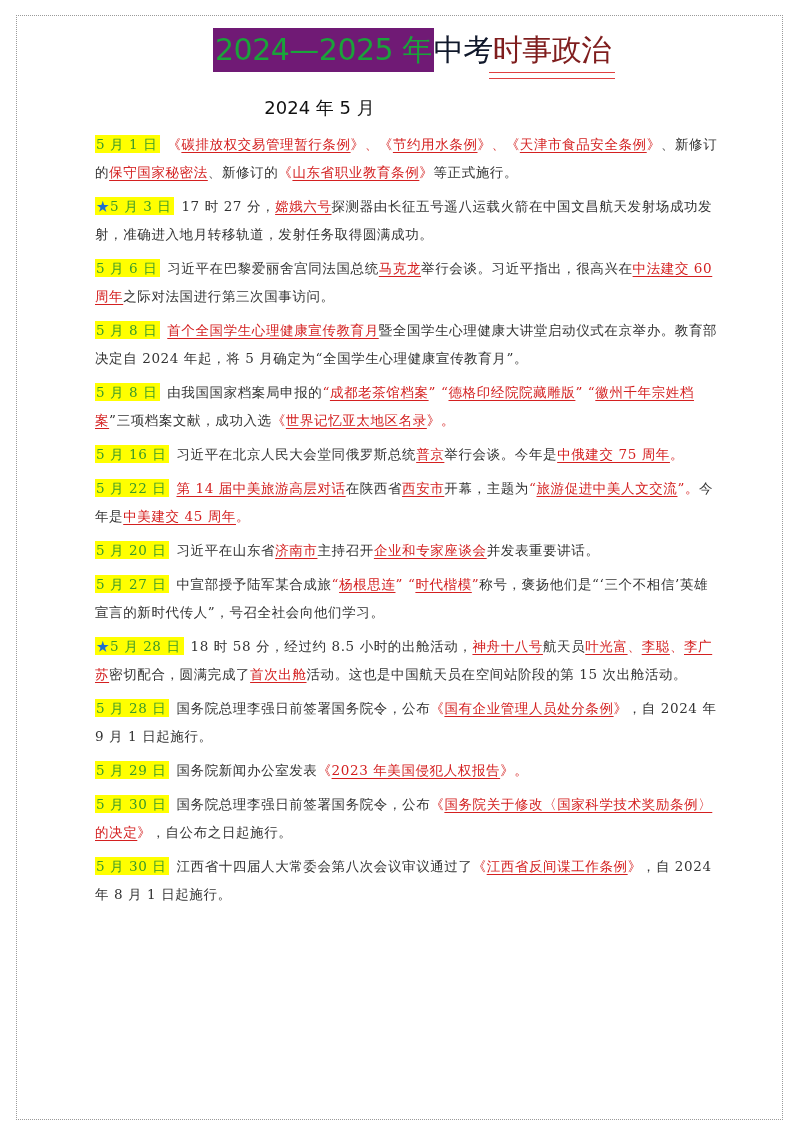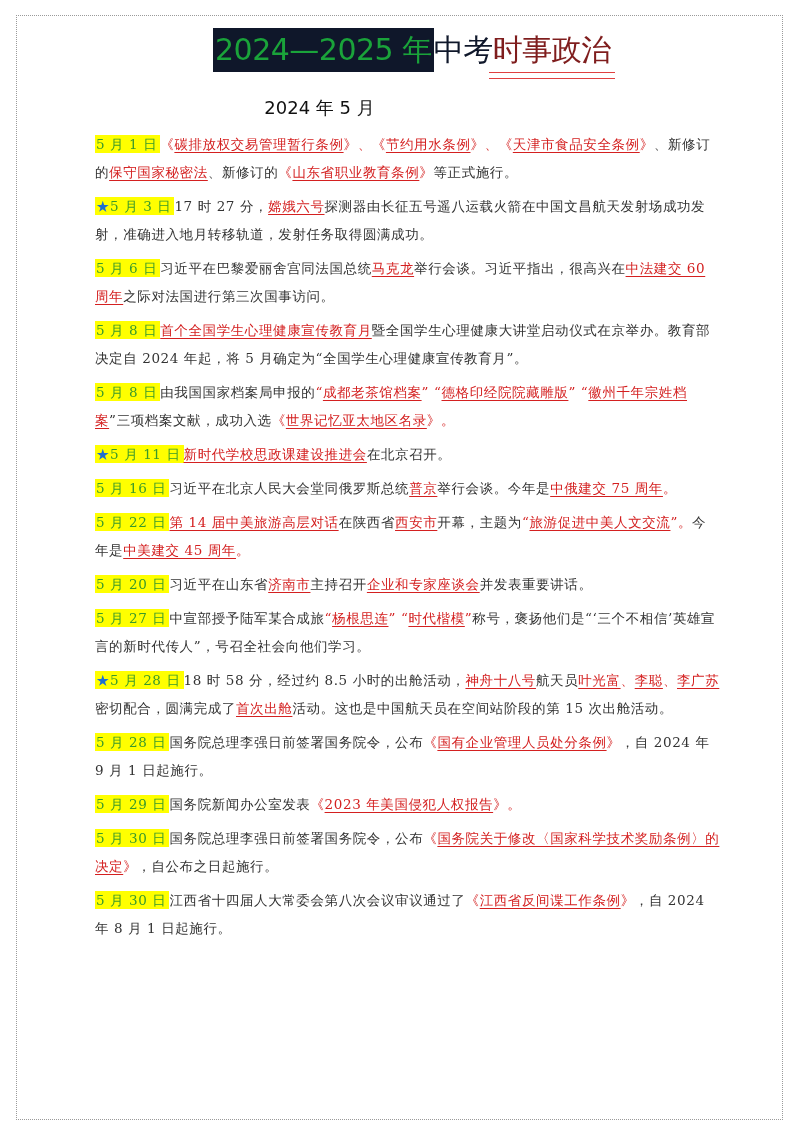--- a/index.html
+++ b/index.html
@@ -2,30 +2,30 @@
 <html><head>
 <meta charset="utf-8">
 <style>
   html, body { margin: 0; padding: 0; background: #ffffff; }
   body { width: 800px; height: 1132px; position: relative; overflow: hidden;
          font-family: "DejaVu Serif", "Liberation Serif", serif; color: #333; }
   .page-border { position: absolute; left: 16px; top: 15px; width: 767px; height: 1105px;
                  border: 1px dotted #9a9a9a; box-sizing: border-box; }
   .title { position: absolute; top: 28px; left: 213px; height: 44px; display: flex; align-items: center;
            font-family: "DejaVu Sans", "Liberation Sans", sans-serif; font-size: 30px; letter-spacing: -0.5px; white-space: nowrap; }
-  .title .hl { background: #0f172a; color: #1aa33a; padding: 0 2px; line-height: 44px; }
+  .title .hl { background: #701a75; color: #1aa33a; padding: 0 2px; line-height: 44px; }
   .title .mid { color: #0f172a; }
   .title .red { color: #7f1d1d; position: relative; }
   .title .red::after { content: ""; position: absolute; left: -4px; right: -4px; bottom: -8px; height: 5px;
                        border-top: 1.5px solid #e04040; border-bottom: 1.5px solid #e04040; }
   .month { position: absolute; top: 96px; left: 0; width: 639px; text-align: center;
            font-family: "DejaVu Sans", "Liberation Sans", sans-serif; font-size: 18px; color: #111; }
   .content { position: absolute; left: 95px; top: 130px; width: 625px; font-size: 13.5px; }
   .entry { line-height: 28px; margin-bottom: 6px; letter-spacing: 0.6px; }
-  .date { background: #ffff00; color: #3a9a2a; padding: 1px 3px 1px 1px; margin-right: 0; }
+  .date { background: #ffff00; color: #3a9a2a; padding: 1px 3px 1px 1px; margin-right: 7px; }
   .star { color: #1e6fd0; }
   .k { color: #d42020; text-decoration: underline; text-underline-offset: 3px; text-decoration-thickness: 1px; }
   .q { color: #d42020; }
 </style>
 </head>
 <body>
 
 <div class="page-border"></div>
 
 <div class="title">
@@ -35,21 +35,20 @@
 </div>
 
 <div class="month">2024 年 5 月</div>
 
 <div class="content" id="entries">
     <div class="entry"><span class="date"><span>5 月 1 日</span></span><span class="q">《</span><span class="k">碳排放权交易管理暂行条例</span><span class="q">》、《</span><span class="k">节约用水条例</span><span class="q">》、《</span><span class="k">天津市食品安全条例</span><span class="q">》</span><span>、新修订的</span><span class="k">保守国家秘密法</span><span>、新修订的</span><span class="q">《</span><span class="k">山东省职业教育条例</span><span class="q">》</span><span>等正式施行。</span></div>
     <div class="entry"><span class="date"><span class="star">★</span><span>5 月 3 日</span></span><span>17 时 27 分，</span><span class="k">嫦娥六号</span><span>探测器由长征五号遥八运载火箭在中国文昌航天发射场成功发射，准确进入地月转移轨道，发射任务取得圆满成功。</span></div>
     <div class="entry"><span class="date"><span>5 月 6 日</span></span><span>习近平在巴黎爱丽舍宫同法国总统</span><span class="k">马克龙</span><span>举行会谈。习近平指出，很高兴在</span><span class="k">中法建交 60 周年</span><span>之际对法国进行第三次国事访问。</span></div>
     <div class="entry"><span class="date"><span>5 月 8 日</span></span><span class="k">首个全国学生心理健康宣传教育月</span><span>暨全国学生心理健康大讲堂启动仪式在京举办。教育部决定自 2024 年起，将 5 月确定为“全国学生心理健康宣传教育月”。</span></div>
     <div class="entry"><span class="date"><span>5 月 8 日</span></span><span>由我国国家档案局申报的</span><span class="q">“</span><span class="k">成都老茶馆档案</span><span class="q">” “</span><span class="k">德格印经院院藏雕版</span><span class="q">” “</span><span class="k">徽州千年宗姓档案</span><span>”</span><span>三项档案文献，成功入选</span><span class="q">《</span><span class="k">世界记忆亚太地区名录</span><span class="q">》。</span></div>
-    <div class="entry"><span class="date"><span class="star">★</span><span>5 月 11 日</span></span><span class="k">新时代学校思政课建设推进会</span><span>在北京召开。</span></div>
     <div class="entry"><span class="date"><span>5 月 16 日</span></span><span>习近平在北京人民大会堂同俄罗斯总统</span><span class="k">普京</span><span>举行会谈。今年是</span><span class="k">中俄建交 75 周年</span><span class="q">。</span></div>
     <div class="entry"><span class="date"><span>5 月 22 日</span></span><span class="k">第 14 届中美旅游高层对话</span><span>在陕西省</span><span class="k">西安市</span><span>开幕，主题为</span><span class="q">“</span><span class="k">旅游促进中美人文交流</span><span class="q">”。</span><span>今年是</span><span class="k">中美建交 45 周年</span><span class="q">。</span></div>
     <div class="entry"><span class="date"><span>5 月 20 日</span></span><span>习近平在山东省</span><span class="k">济南市</span><span>主持召开</span><span class="k">企业和专家座谈会</span><span>并发表重要讲话。</span></div>
     <div class="entry"><span class="date"><span>5 月 27 日</span></span><span>中宣部授予陆军某合成旅</span><span class="q">“</span><span class="k">杨根思连</span><span class="q">” “</span><span class="k">时代楷模</span><span class="q">”</span><span>称号，褒扬他们是“‘三个不相信’英雄宣言的新时代传人”，号召全社会向他们学习。</span></div>
     <div class="entry"><span class="date"><span class="star">★</span><span>5 月 28 日</span></span><span>18 时 58 分，经过约 8.5 小时的出舱活动，</span><span class="k">神舟十八号</span><span>航天员</span><span class="k">叶光富</span><span class="q">、</span><span class="k">李聪</span><span class="q">、</span><span class="k">李广苏</span><span>密切配合，圆满完成了</span><span class="k">首次出舱</span><span>活动。这也是中国航天员在空间站阶段的第 15 次出舱活动。</span></div>
     <div class="entry"><span class="date"><span>5 月 28 日</span></span><span>国务院总理李强日前签署国务院令，公布</span><span class="q">《</span><span class="k">国有企业管理人员处分条例</span><span class="q">》</span><span>，自 2024 年 9 月 1 日起施行。</span></div>
     <div class="entry"><span class="date"><span>5 月 29 日</span></span><span>国务院新闻办公室发表</span><span class="q">《</span><span class="k">2023 年美国侵犯人权报告</span><span class="q">》。</span></div>
     <div class="entry"><span class="date"><span>5 月 30 日</span></span><span>国务院总理李强日前签署国务院令，公布</span><span class="q">《</span><span class="k">国务院关于修改〈国家科学技术奖励条例〉的决定</span><span class="q">》</span><span>，自公布之日起施行。</span></div>
     <div class="entry"><span class="date"><span>5 月 30 日</span></span><span>江西省十四届人大常委会第八次会议审议通过了</span><span class="q">《</span><span class="k">江西省反间谍工作条例</span><span class="q">》</span><span>，自 2024 年 8 月 1 日起施行。</span></div>
   </div>

